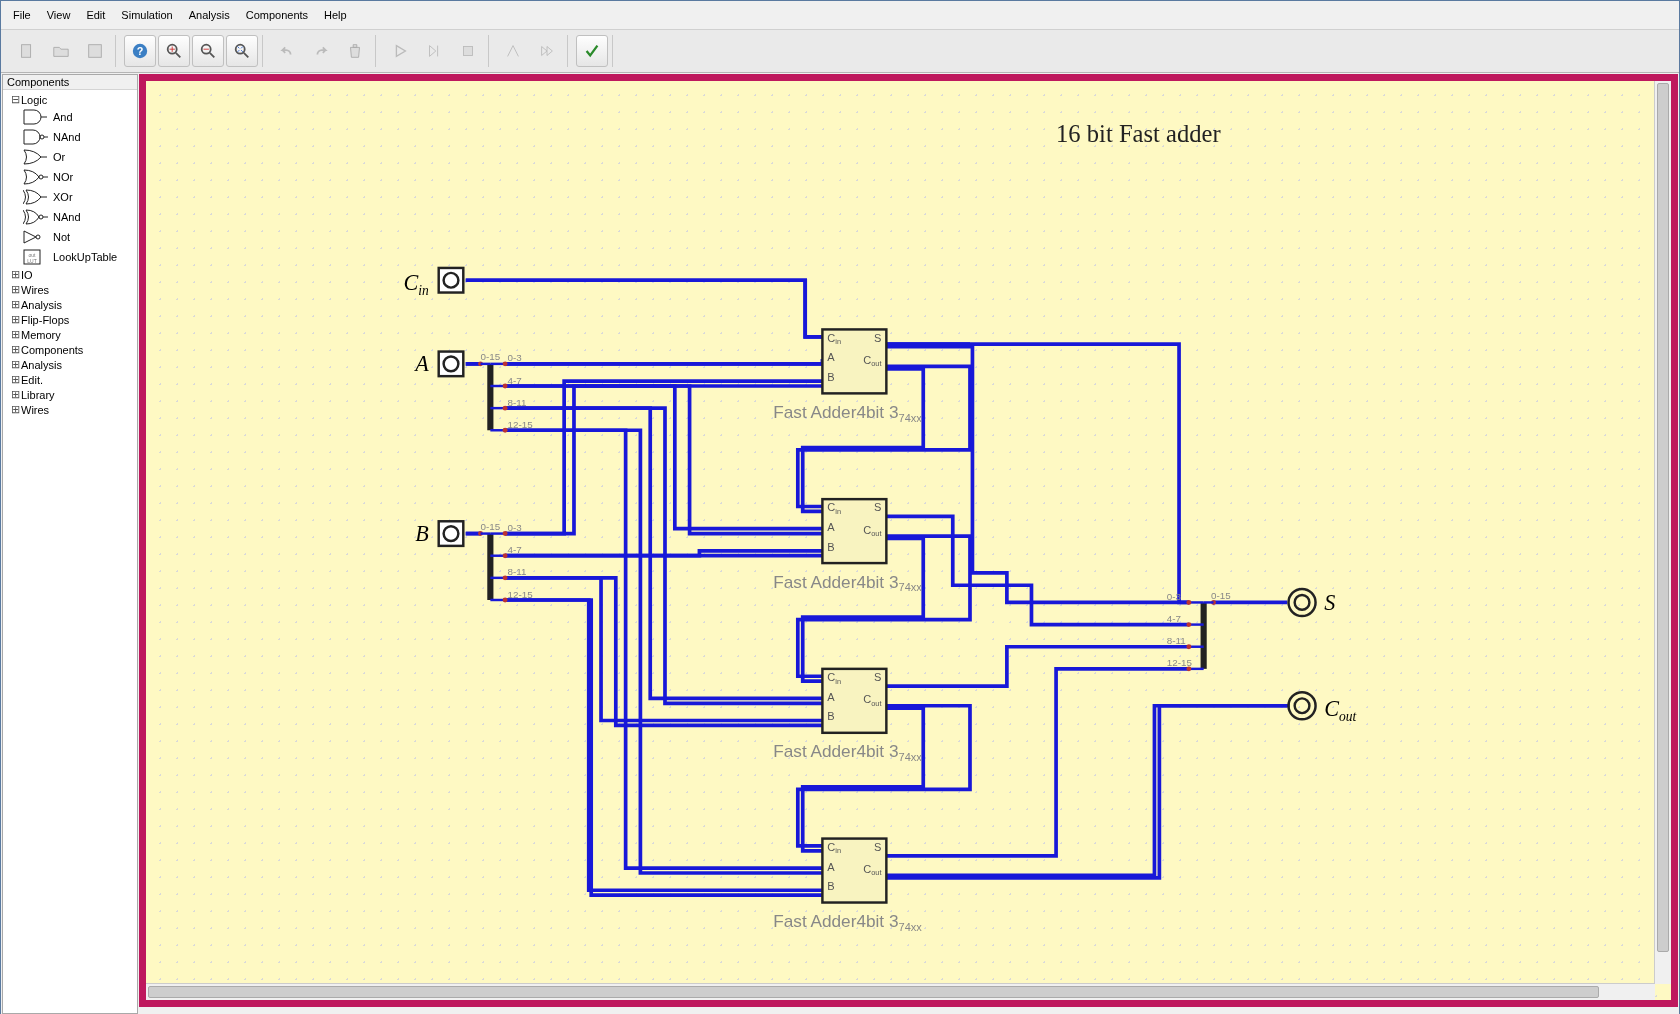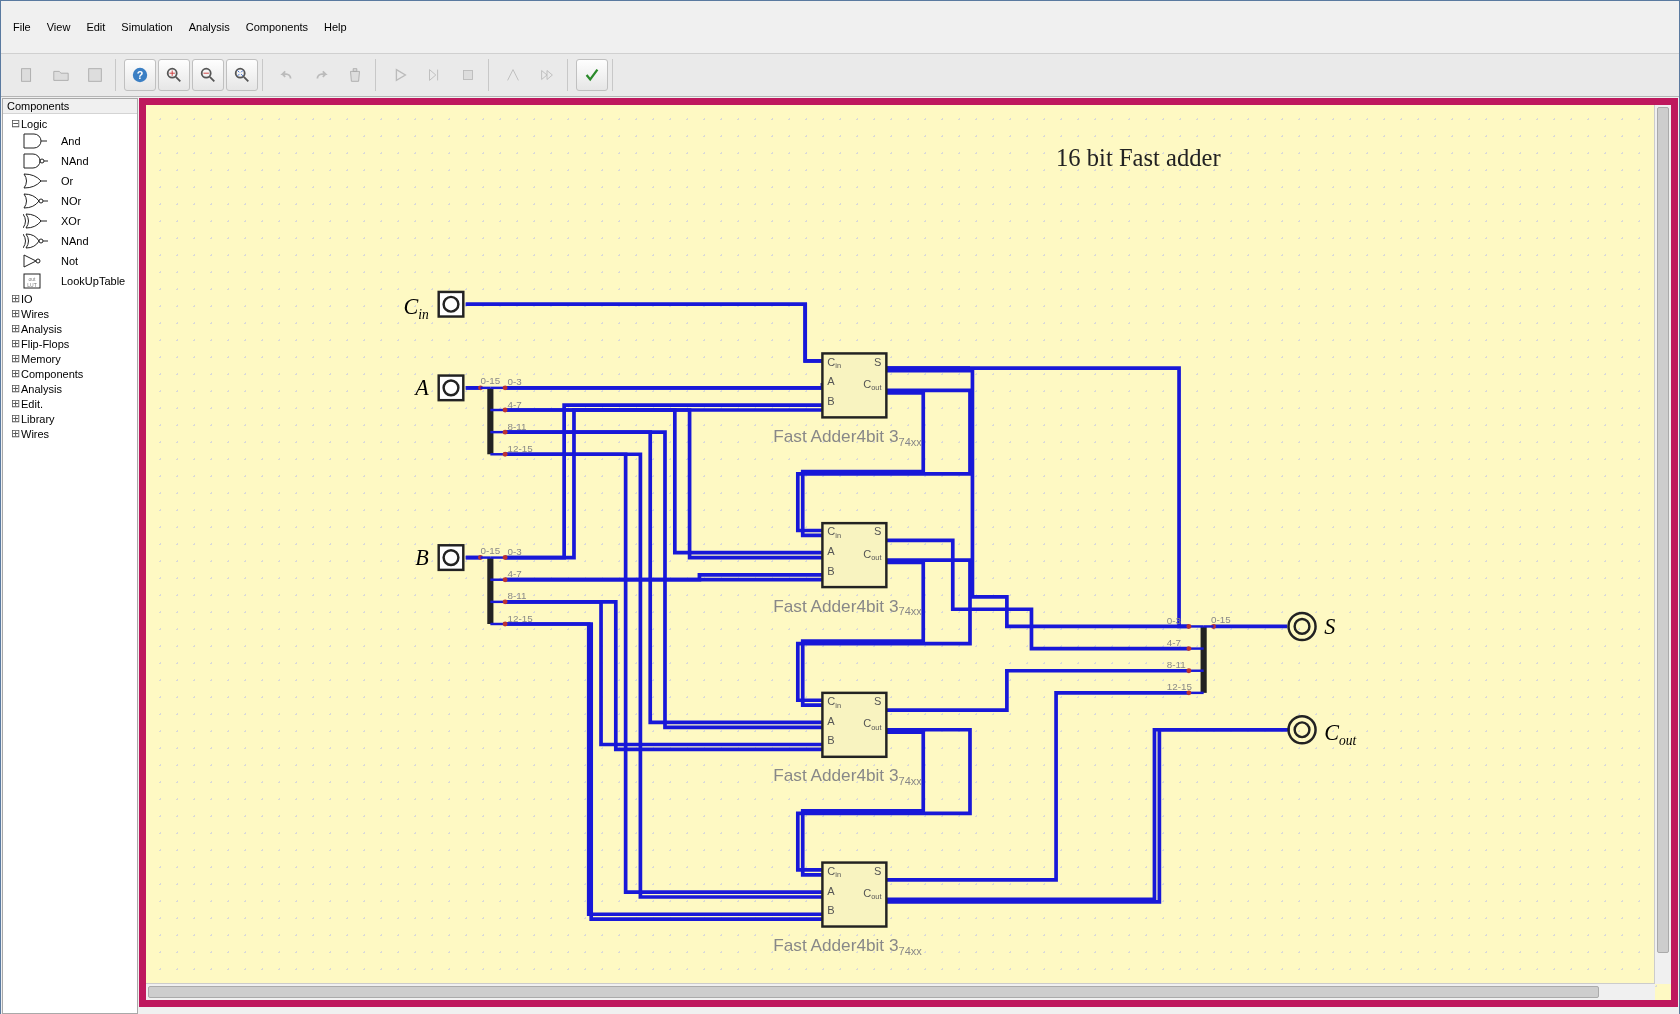--- a/index.html
+++ b/index.html
@@ -3,34 +3,34 @@
 <meta charset="utf-8">
 <style>
 html,body{margin:0;padding:0;height:100%;font-family:"Segoe UI",Tahoma,sans-serif;font-size:12px;background:#f0f0f0;overflow:hidden}
 .window{display:flex;flex-direction:column;height:100vh;border:1px solid #5a7aa0}
 .titlebar{height:20px;background:linear-gradient(#f4f8fc,#dbe6f4);display:flex;align-items:center;padding:0 2px;border-bottom:1px solid #9db5d0;font-size:11px}
 .titlebar .icon{width:14px;height:14px;margin-right:4px;background:radial-gradient(circle,#48a 40%,transparent 45%)}
 .title-text{flex:1;color:#222}
 .win-btns{display:flex;gap:0}
 .win-btn{width:28px;height:18px;display:flex;align-items:center;justify-content:center;border:1px solid #9db5d0;background:linear-gradient(#fafcff,#d6e2f0);font-size:10px}
 .win-btn.close{background:linear-gradient(#e87070,#c83030);color:#fff;border-color:#a03030}
-.menubar{height:20px;background:#f0f0f0;display:flex;align-items:center;padding:16px 4px;gap:0;border-bottom:1px solid #d0d0d0;font-size:11px}
+.menubar{height:20px;background:#f0f0f0;display:flex;align-items:center;padding:4px 4px;gap:0;border-bottom:1px solid #d0d0d0;font-size:11px}
 .menubar span{padding:2px 8px;cursor:default}
 .toolbar{height:36px;background:#eaeaea;border-bottom:1px solid #b5b5b5;display:flex;align-items:center;padding:3px 6px;gap:4px}
 .tgroup{display:flex;gap:2px;padding:0 4px;border-right:1px solid #c8c8c8}
 .tbtn{width:30px;height:30px;border:1px solid transparent;border-radius:3px;display:flex;align-items:center;justify-content:center;background:transparent}
 .tbtn.enabled{border:1px solid #c0c0c0;background:linear-gradient(#fefefe,#e6e6e6)}
 .tbtn svg{width:18px;height:18px}
 .body{flex:1;display:flex;min-height:0}
 .sidebar{width:134px;background:#fff;border:1px solid #a9a9a9;margin:1px;display:flex;flex-direction:column;font-size:11px;overflow:auto}
 .sidebar-title{background:#f0f0f0;padding:1px 4px;border-bottom:1px solid #d4d4d4}
 .tree{padding:2px 2px 6px 2px}
 .tree-node{padding:1px 0 1px 6px;white-space:nowrap;display:flex;align-items:center;gap:2px;cursor:default}
 .tree-node .tw{width:8px;color:#555}
-.tree-child{display:flex;align-items:center;gap:12px;padding:2px 0 2px 18px}
+.tree-child{display:flex;align-items:center;gap:4px;padding:2px 0 2px 18px}
 .gate-icon{width:26px;height:16px;flex:0 0 auto}
 .canvas{flex:1;background:#fef9c3;border:7px solid #be185d;margin:1px 1px 8px 0;position:relative;overflow:hidden}
 .dotgrid{position:absolute;inset:0;background-image:radial-gradient(circle,#d9d9d9 1px,transparent 1px);background-size:17px 17px;background-position:6px 6px}
 .schematic{position:absolute;inset:0}
 .scroll-v{position:absolute;right:0;top:0;bottom:16px;width:16px;background:#f0f0f0;border-left:1px solid #ccc}
 .scroll-h{position:absolute;left:0;right:16px;bottom:0;height:16px;background:#f0f0f0;border-top:1px solid #ccc}
 .scr-thumb{background:#cdcdcd;border:1px solid #aaa;border-radius:2px;position:absolute}
 .lbl{font-family:"Times New Roman",serif;font-style:italic}
 </style>
 </head>

